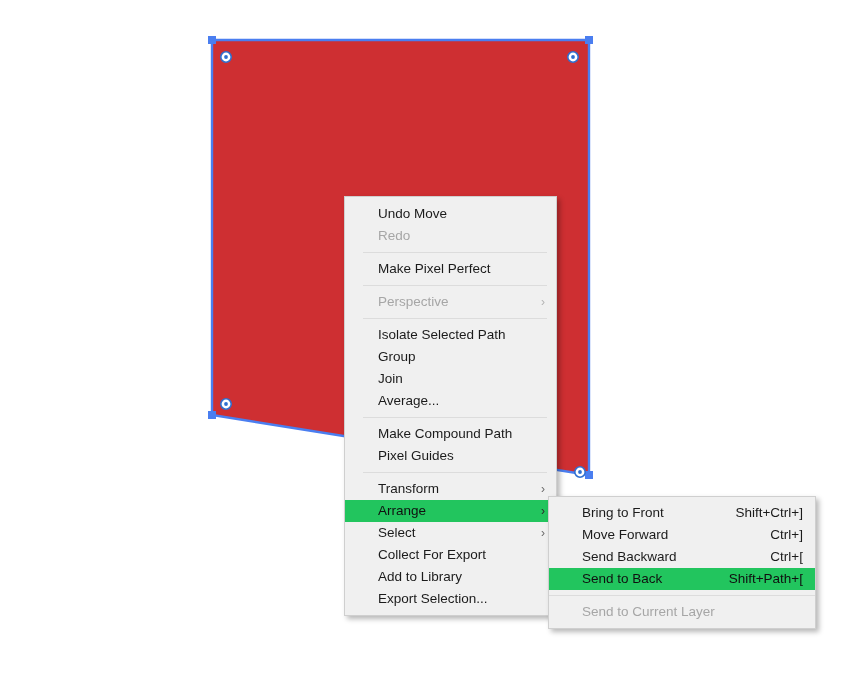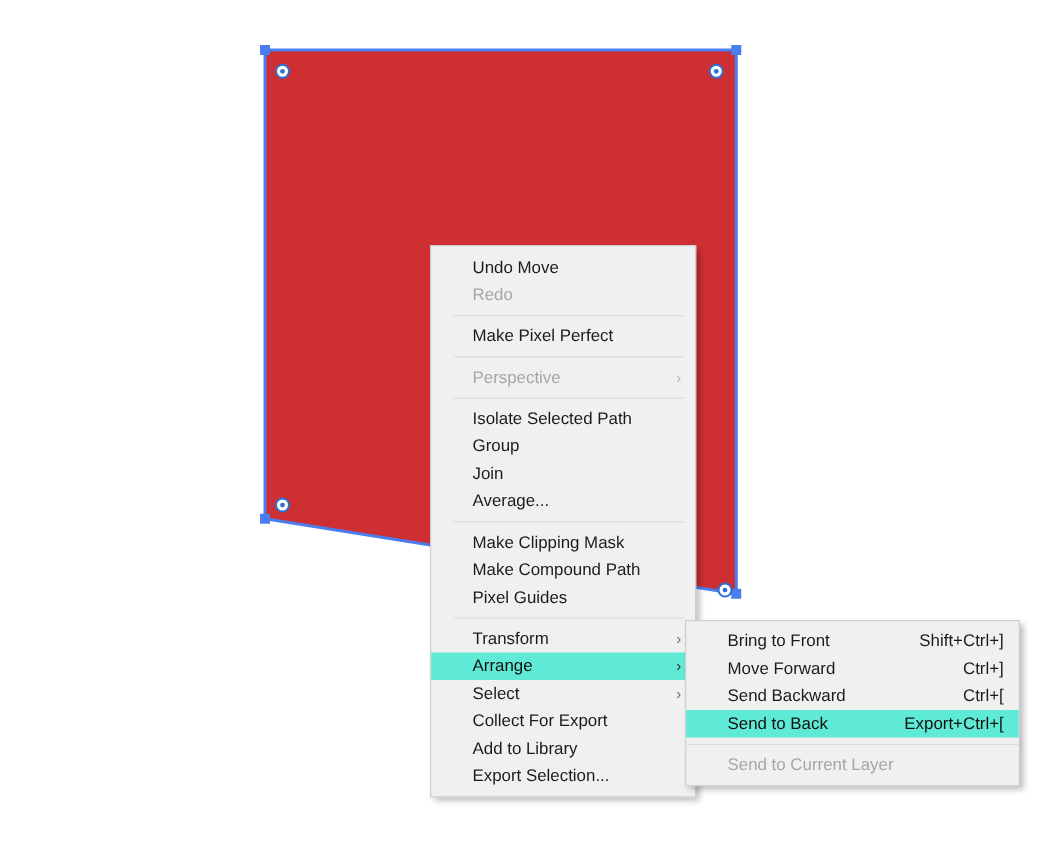--- a/index.html
+++ b/index.html
@@ -65,21 +65,21 @@
   }
   .menu-item .label {
     display: inline-block;
     vertical-align: top;
   }
   .menu-item.disabled {
     color: #a6a6a6;
     text-decoration: underline;
   }
   .menu-item.highlight {
-    background: #5eead4;
+    background: #22c55e;
     color: #101010;
   }
   .menu-item .shortcut {
     position: absolute;
     right: 12px;
     top: 0;
     line-height: 22px;
     font-size: 13.5px;
   }
   .menu-item .submenu-arrow {
@@ -153,34 +153,33 @@
       <div class="menu-sep"></div>
       <div class="menu-item"><span class="label">Make Pixel Perfect</span></div>
       <div class="menu-sep"></div>
       <div class="menu-item disabled"><span class="label">Perspective</span><span class="submenu-arrow">›</span></div>
       <div class="menu-sep"></div>
       <div class="menu-item"><span class="label">Isolate Selected Path</span></div>
       <div class="menu-item"><span class="label">Group</span></div>
       <div class="menu-item"><span class="label">Join</span></div>
       <div class="menu-item"><span class="label">Average...</span></div>
       <div class="menu-sep"></div>
-      <div class="menu-item"><span class="label">Make Clipping Mask</span></div>
       <div class="menu-item"><span class="label">Make Compound Path</span></div>
       <div class="menu-item"><span class="label">Pixel Guides</span></div>
       <div class="menu-sep"></div>
       <div class="menu-item"><span class="label">Transform</span><span class="submenu-arrow">›</span></div>
       <div class="menu-item highlight"><span class="label">Arrange</span><span class="submenu-arrow">›</span></div>
       <div class="menu-item"><span class="label">Select</span><span class="submenu-arrow">›</span></div>
       <div class="menu-item"><span class="label">Collect For Export</span></div>
       <div class="menu-item"><span class="label">Add to Library</span></div>
       <div class="menu-item"><span class="label">Export Selection...</span></div>
     </div>
 
   <div class="ctx-menu" id="sub-menu">
       <div class="menu-item"><span class="label">Bring to Front</span><span class="shortcut">Shift+Ctrl+]</span></div>
       <div class="menu-item"><span class="label">Move Forward</span><span class="shortcut">Ctrl+]</span></div>
       <div class="menu-item"><span class="label">Send Backward</span><span class="shortcut">Ctrl+[</span></div>
-      <div class="menu-item highlight"><span class="label">Send to Back</span><span class="shortcut">Export+Ctrl+[</span></div>
+      <div class="menu-item highlight"><span class="label">Send to Back</span><span class="shortcut">Shift+Path+[</span></div>
       <div class="menu-sep"></div>
       <div class="menu-item disabled"><span class="label">Send to Current Layer</span></div>
     </div>
 
 </div>
 
 </body></html>

